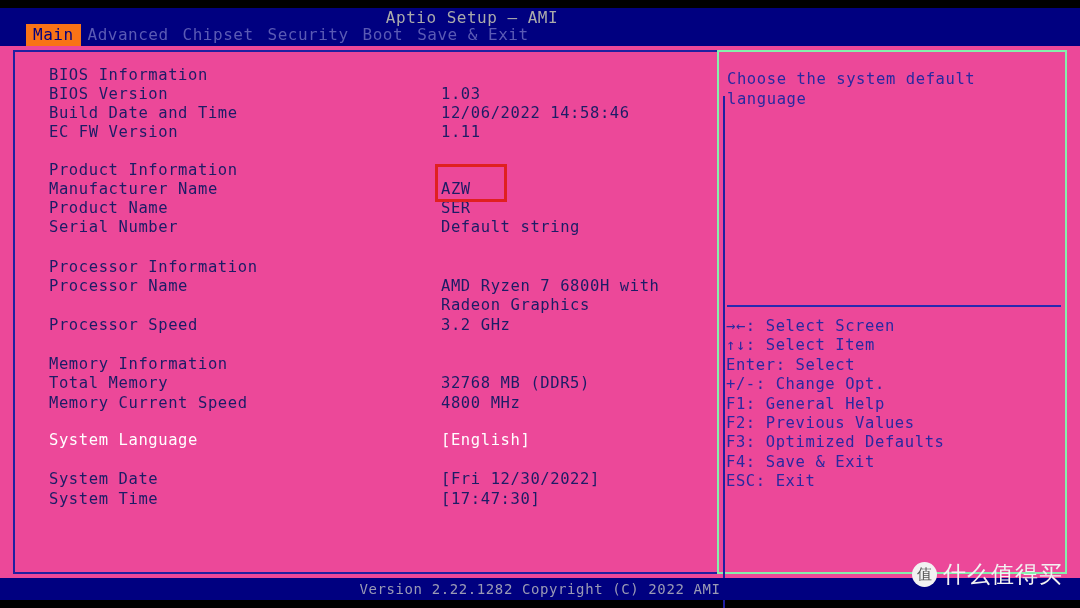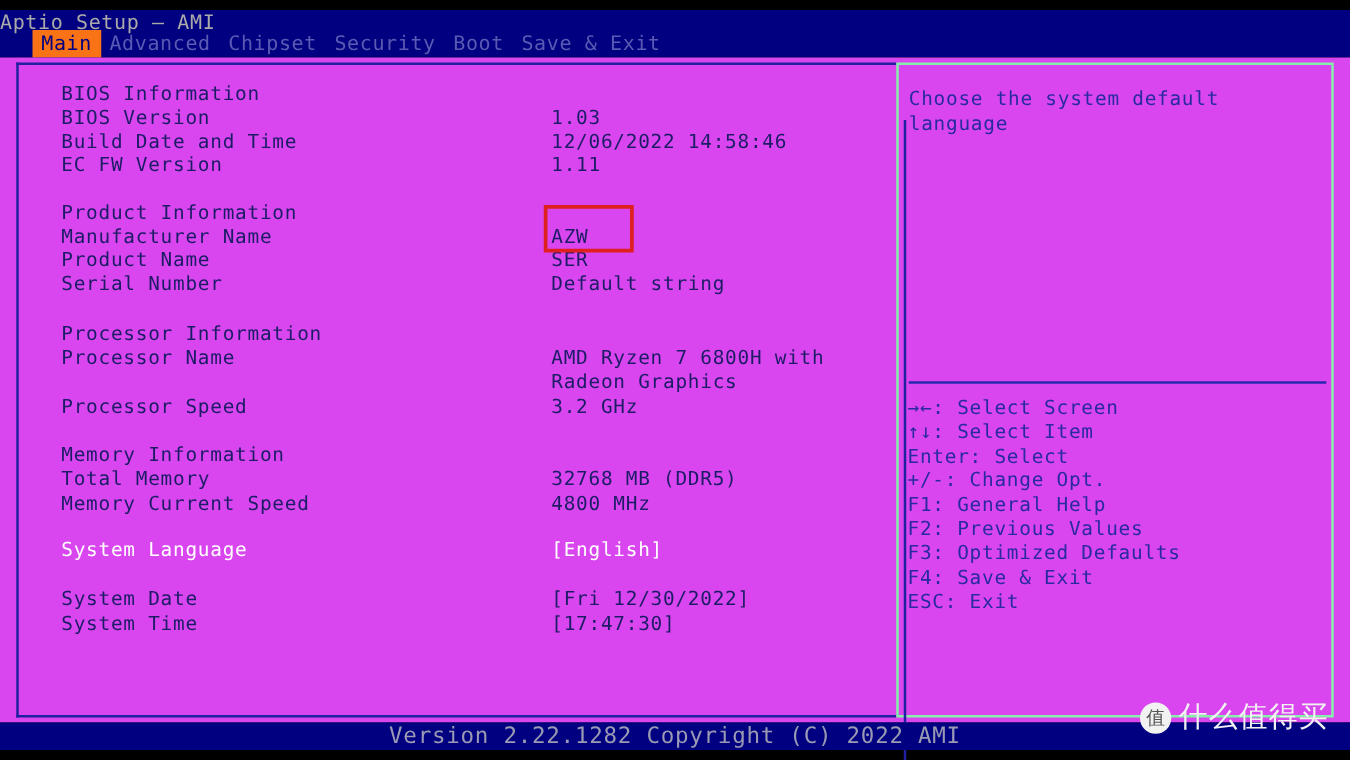--- a/index.html
+++ b/index.html
@@ -23,21 +23,21 @@
     top: 8px;
     width: 1080px;
     height: 38px;
     background: #000080;
   }
   .app-title {
     position: absolute;
     left: 0;
     top: 8px;
     width: 944px;
-    text-align: left;
+    text-align: center;
     font-size: 16px;
     line-height: 20px;
     letter-spacing: 0.5px;
     color: #aaaaaa;
     white-space: pre;
   }
   .menubar {
     position: absolute;
     left: 26px;
     top: 24px;
@@ -58,21 +58,21 @@
     color: #000080;
   }
 
   
   .panel-outer {
     position: absolute;
     left: 0;
     top: 46px;
     width: 1080px;
     height: 532px;
-    background: #d946ef;
+    background: #ec4899;
   }
   .panel-left {
     position: absolute;
     left: 13px;
     top: 4px;
     width: 704px;
     height: 524px;
     border: 2px solid #2020a0;
     border-right: none;
     box-sizing: border-box;
@@ -178,21 +178,21 @@
     width: 1080px;
     height: 22px;
     background: #000080;
   }
   .footer-text {
     position: absolute;
     left: 0;
     top: 579px;
     width: 1080px;
     text-align: center;
-    font-size: 18px;
+    font-size: 14px;
     line-height: 20px;
     letter-spacing: 0.6px;
     color: #9a9ab4;
     white-space: pre;
   }
 
   
   .watermark {
     position: absolute;
     left: 912px;

